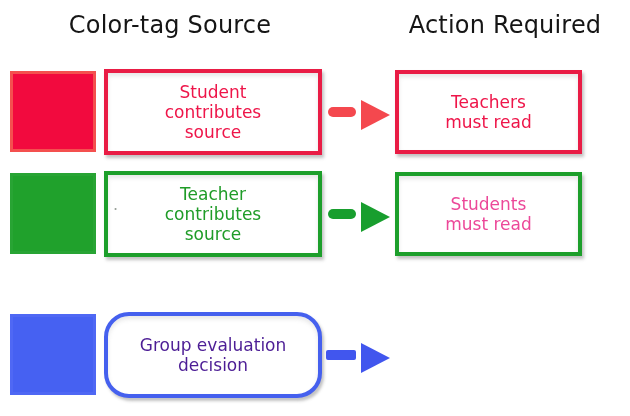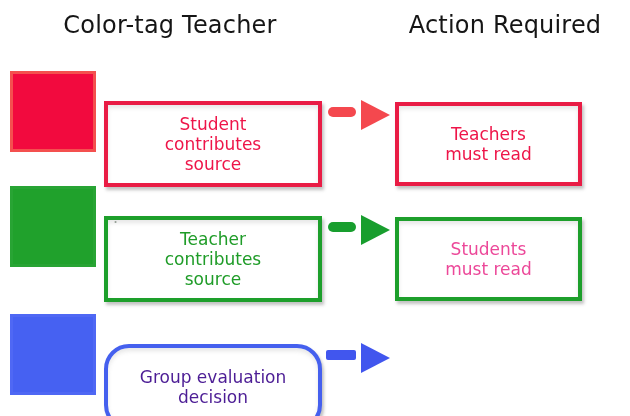--- a/index.html
+++ b/index.html
@@ -51,21 +51,20 @@
     border-width: 4px;
     box-sizing: border-box;
     background: #ffffff;
     display: flex;
     align-items: center;
     justify-content: center;
     text-align: center;
     font-size: 17px;
     line-height: 20px;
     box-shadow: 2px 3px 3px rgba(120,120,120,0.45), inset 0 3px 4px rgba(120,120,120,0.18);
-    margin-top: 32px;
   }
   .tag-box    { left: 104px; top: 0;   width: 218px; height: 86px; }
   .action-box { left: 395px; top: 1px; width: 187px; height: 84px; }
   .box-text { white-space: pre-line; }
 
   .arrow-dash {
     position: absolute;
     left: 328px;
     top: 38px;
     width: 28px;
@@ -75,37 +74,37 @@
   .row-blue .arrow-dash { border-radius: 2px; width: 30px; left: 326px; }
   .arrow-head {
     position: absolute;
     left: 361px;
     top: 31px;
     width: 29px;
     height: 30px;
     display: block;
   }
   .row-red   { top: 69px;  }
-  .row-green { top: 184px; }
+  .row-green { top: 171px; }
   .row-blue  { top: 312px; }
 
   .stray-dot {
     position: absolute;
     left: 113px;
     top: 24px;
     font-size: 16px;
     color: #9aa29a;
   }
 </style>
 </head>
 <body>
 
 <div class="canvas">
 
-  <div class="header header-left">Color-tag Teacher</div>
+  <div class="header header-left">Color-tag Source</div>
   <div class="header header-right">Action Required</div>
 
   <div class="row row-red">
     <div class="swatch" style="background-color: rgb(242, 10, 62); border-color: rgb(244, 80, 79);"></div>
     <div class="box tag-box" style="border-color: rgb(233, 28, 69); color: rgb(238, 21, 73);">
       <span class="box-text">Student
 contributes
 source</span>
     </div>
     <div class="arrow-dash" style="background-color: rgb(244, 72, 78);"></div>

